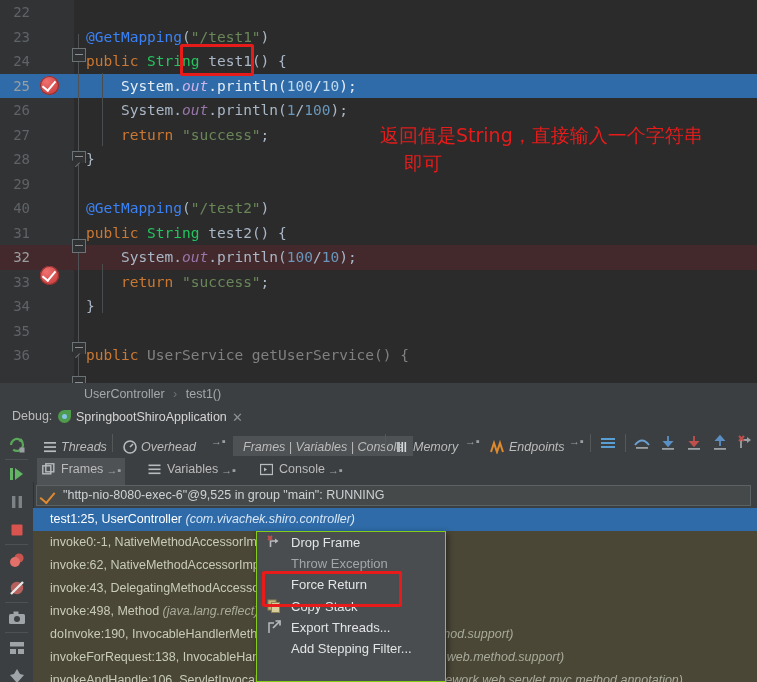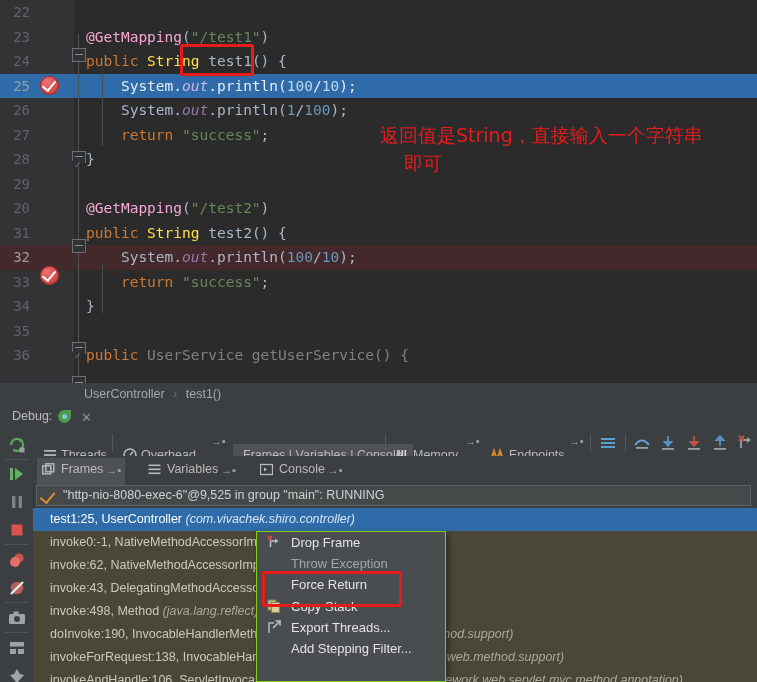--- a/index.html
+++ b/index.html
@@ -37,23 +37,23 @@
   
   .indentguide{position:absolute;left:102px;width:1px;background:#4a4d4f;}
 
   
   .bpicon{position:absolute;left:40px;width:19px;height:19px;border-radius:50%;
       background:radial-gradient(circle at 35% 30%,#f07070,#cf4646 70%);box-shadow:0 0 0 1px #8d2f2f inset;}
   .bpicon .chk{position:absolute;left:5px;top:2px;width:6px;height:11px;border:2.4px solid #fff;
       border-top:none;border-left:none;transform:rotate(40deg);}
 
   
-  .tk-ann{color:#f9a8d4;}
+  .tk-ann{color:#3b82f6;}
   .tk-kw{color:#cc7832;}
-  .tk-type{color:#fde047;}
+  .tk-type{color:#22c55e;}
   .tk-plain{color:#a9b7c6;}
   .tk-field{color:#9876aa;font-style:italic;}
   .tk-str{color:#6a8759;}
   .tk-num{color:#6897bb;}
   .tk-mute{color:#808080;}
   .row.sel .tk-ann,.row.sel .tk-kw,.row.sel .tk-type,.row.sel .tk-plain{color:#e6eef5;}
   .row.sel .tk-field{color:#cdb4e8;}
   .row.sel .tk-num{color:#bcd9ef;}
 
   
@@ -76,21 +76,21 @@
       border-radius:50% 0 50% 50%;background:#4e9b4e;position:relative;}
   .leafico:after{content:"";position:absolute;left:4px;top:4px;width:5px;height:5px;border-radius:50%;background:#87c3e8;}
 
   
   .dbgleft{position:absolute;left:0;top:25px;width:33px;height:252px;background:#3c3f41;border-right:1px solid #2f3133;}
   .dbtn{position:absolute;left:7px;width:20px;height:20px;}
   .dsep{position:absolute;left:5px;width:23px;height:1px;background:#4e5254;}
 
   
   .tabrow{position:absolute;left:33px;top:25px;width:724px;height:26px;background:#3c3f41;}
-  .tabrow .tab{position:absolute;top:14px;height:22px;line-height:22px;color:#bbbbbb;font-size:12.5px;}
+  .tabrow .tab{position:absolute;top:6px;height:22px;line-height:22px;color:#bbbbbb;font-size:12.5px;font-style:italic;}
   .tabrow .tab.active{background:#4e5254;}
   .tsep{position:absolute;top:4px;width:1px;height:18px;background:#555859;}
 
   
   .tabrow2{position:absolute;left:33px;top:51px;width:724px;height:26px;background:#3c3f41;}
   .tabrow2 .tab{position:absolute;top:2px;height:22px;line-height:22px;color:#bbbbbb;font-size:12.5px;}
   .tabrow2 .tab.active{background:#4e5254;}
 
   
   .threadsel{position:absolute;left:36px;top:80px;width:715px;height:21px;background:#45494a;
@@ -150,21 +150,21 @@
         </div>
         <div class="row">
           <span class="ln">28</span>
           <span class="codetext"><span class="tk-plain">}</span></span>
         </div>
         <div class="row">
           <span class="ln">29</span>
           <span class="codetext"></span>
         </div>
         <div class="row">
-          <span class="ln">20</span>
+          <span class="ln">40</span>
           <span class="codetext"><span class="tk-ann">@GetMapping</span><span class="tk-plain">(</span><span class="tk-str">"/test2"</span><span class="tk-plain">)</span></span>
         </div>
         <div class="row">
           <span class="ln">31</span>
           <span class="codetext"><span class="tk-kw">public </span><span class="tk-type">String</span><span class="tk-plain"> test2() {</span></span>
         </div>
         <div class="row bp">
           <span class="ln">32</span>
           <span class="codetext"><span class="tk-plain">    System.</span><span class="tk-field">out</span><span class="tk-plain">.println(</span><span class="tk-num">100</span><span class="tk-plain">/</span><span class="tk-num">10</span><span class="tk-plain">);</span></span>
         </div>
@@ -213,21 +213,21 @@
     <span>UserController</span>
     <span class="sep">›</span>
     <span>test1()</span>
   </div>
 
   <div class="debugwrap">
 
     <div class="debughdr">
       <span class="lbl">Debug:</span>
       <div class="runtab">
-        <span class="leafico"></span>
+        <span class="leafico"></span><span>SpringbootShiroApplication</span>
         <span class="x">✕</span>
       </div>
     </div>
 
     <div class="dbgleft">
 
       <div class="dbtn" style="top:5px">
         <svg width="20" height="20" viewBox="0 0 20 20">
             <path d="M4 10a6 6 0 1 1 2.2 4.6" fill="none" stroke="#5aa85a" stroke-width="2.2"></path>
             <path d="M14 3l2.5 3.6-4.4.4z" fill="#5aa85a"></path>

